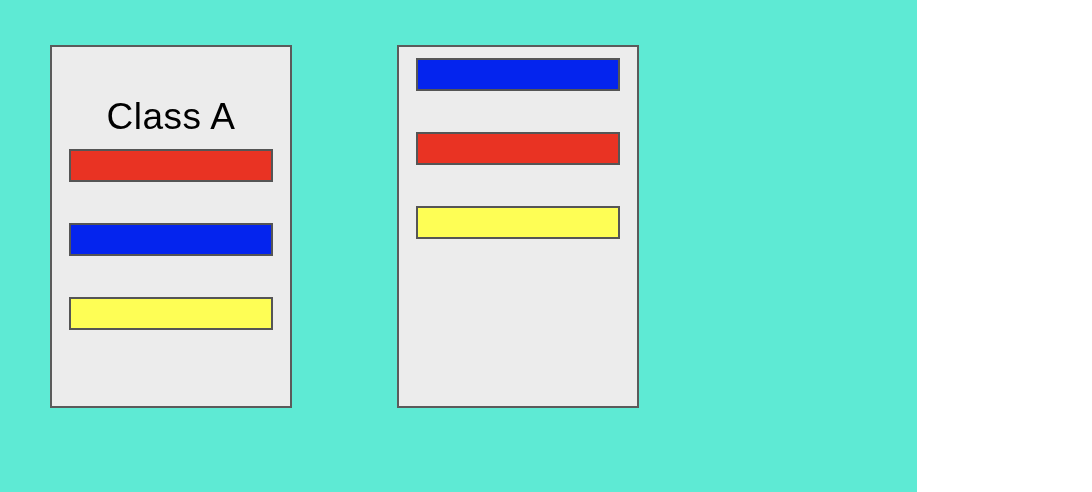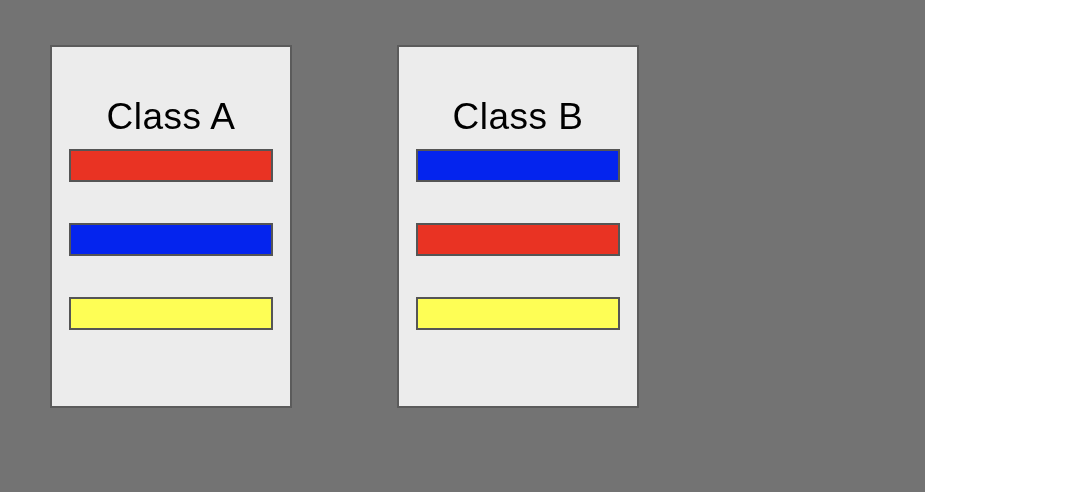--- a/index.html
+++ b/index.html
@@ -5,23 +5,22 @@
   html, body {
     margin: 0;
     padding: 0;
     background: #FFFFFF;
     font-family: "Liberation Sans", sans-serif;
   }
   .canvas {
     position: relative;
     width: 917px;
     height: 492px;
-    background: #737373;
+    background: #5eead4;
     overflow: hidden;
-    padding-left: 8px;
   }
   .class-box {
     position: absolute;
     top: 45px;
     width: 242px;
     height: 363px;
     box-sizing: border-box;
     background: #ECECEC;
     border: 2px solid #5B5B5B;
   }
@@ -59,21 +58,20 @@
   <section class="class-box pos-0">
     <h2 class="class-title">Class A</h2>
     <div class="bars">
         <div class="bar" style="background: rgb(233, 51, 35); border-color: rgb(85, 85, 85);"></div>
         <div class="bar" style="background: rgb(4, 36, 238); border-color: rgb(85, 85, 85);"></div>
         <div class="bar" style="background: rgb(254, 254, 85); border-color: rgb(85, 85, 85);"></div>
       </div>
   </section>
 
   <section class="class-box pos-1">
-    <h2 class="class-title">Class B</h2>
     <div class="bars">
         <div class="bar" style="background: rgb(4, 36, 238); border-color: rgb(85, 85, 85);"></div>
         <div class="bar" style="background: rgb(233, 51, 35); border-color: rgb(85, 85, 85);"></div>
         <div class="bar" style="background: rgb(254, 254, 85); border-color: rgb(85, 85, 85);"></div>
       </div>
   </section>
 
 
 </div>
 

